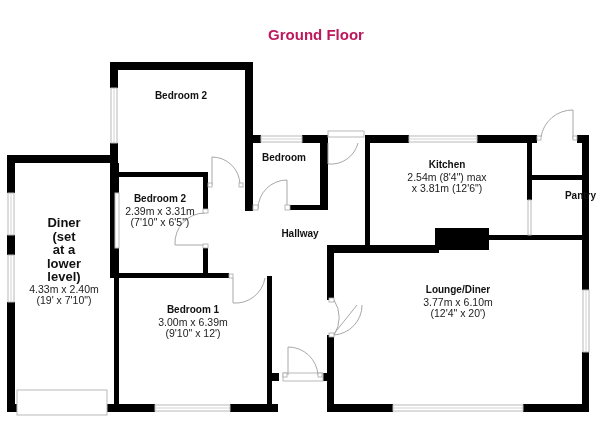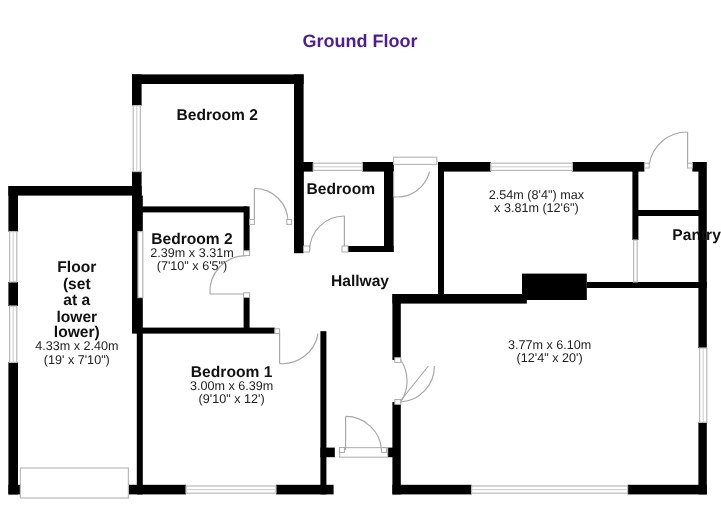--- a/index.html
+++ b/index.html
@@ -5,22 +5,22 @@
     html, body { margin: 0; padding: 0; background: #ffffff; }
     body { width: 601px; height: 437px; position: relative; overflow: hidden; font-family: "Liberation Sans", sans-serif; }
     #plan { position: absolute; left: 0; top: 0; width: 601px; height: 437px; }
     .wall { fill: #000000; }
     .win { fill: #ffffff; stroke: #b9b9b9; stroke-width: 1; }
     .winline { stroke: #c8c8c8; stroke-width: 0.8; fill: none; }
     .door-arc { fill: none; stroke: #a8a8a8; stroke-width: 1; }
     .door-leaf { stroke: #a8a8a8; stroke-width: 1; }
     .jamb { fill: #ffffff; stroke: #a8a8a8; stroke-width: 0.8; }
     .lbl { position: absolute; transform: translateX(-50%); text-align: center; white-space: nowrap; color: #111; }
-    .title { position: absolute; left: 300px; top: 26px; transform: translateX(-50%); font-weight: bold; font-size: 15px; color: #4c1d95; }
-    .rname { font-weight: bold; font-size: 13px; line-height: 14px; }
+    .title { position: absolute; left: 316px; top: 26px; transform: translateX(-50%); font-weight: bold; font-size: 15px; color: #be185d; }
+    .rname { font-weight: bold; font-size: 10px; line-height: 14px; }
     .rdim { font-size: 10.5px; line-height: 11px; color: #222; }
     .garage-name { font-weight: bold; font-size: 13px; line-height: 13.5px; }
   </style>
 </head>
 <body>
 
 <svg id="plan" viewBox="0 0 601 437" xmlns="http://www.w3.org/2000/svg">
 
   <g>
 
@@ -145,50 +145,52 @@
 
 <div class="lbl" style="left:181px; top:89px;">
   <div class="rname">Bedroom 2</div>
 </div>
 
 <div class="lbl" style="left:284px; top:151px;">
   <div class="rname">Bedroom</div>
 </div>
 
 <div class="lbl" style="left:447px; top:158px;">
+  <div class="rname">Kitchen</div>
   <div class="rdim">2.54m (8'4") max</div>
   <div class="rdim">x 3.81m (12'6")</div>
 </div>
 
 <div class="lbl" style="left:558px; top:189px;padding-left:45px;">
   <div class="rname">Pantry</div>
 </div>
 
 <div class="lbl" style="left:160px; top:192px;">
   <div class="rname">Bedroom 2</div>
   <div class="rdim">2.39m x 3.31m</div>
   <div class="rdim">(7'10" x 6'5")</div>
 </div>
 
 <div class="lbl" style="left:280px; top:227px;margin-left:20px;">
   <div class="rname">Hallway</div>
 </div>
 
 <div class="lbl" style="left:64px; top:216px;">
-  <div class="garage-name">Floor</div>
+  <div class="garage-name">Diner</div>
   <div class="garage-name">(set</div>
   <div class="garage-name">at a</div>
   <div class="garage-name">lower</div>
-  <div class="garage-name">lower)</div>
+  <div class="garage-name">level)</div>
   <div class="rdim">4.33m x 2.40m</div>
   <div class="rdim">(19' x 7'10")</div>
 </div>
 
 <div class="lbl" style="left:193px; top:303px;">
   <div class="rname">Bedroom 1</div>
   <div class="rdim">3.00m x 6.39m</div>
   <div class="rdim">(9'10" x 12')</div>
 </div>
 
 <div class="lbl" style="left:458px; top:283px;">
+  <div class="rname">Lounge/Diner</div>
   <div class="rdim">3.77m x 6.10m</div>
   <div class="rdim">(12'4" x 20')</div>
 </div>
 
 </body></html>

